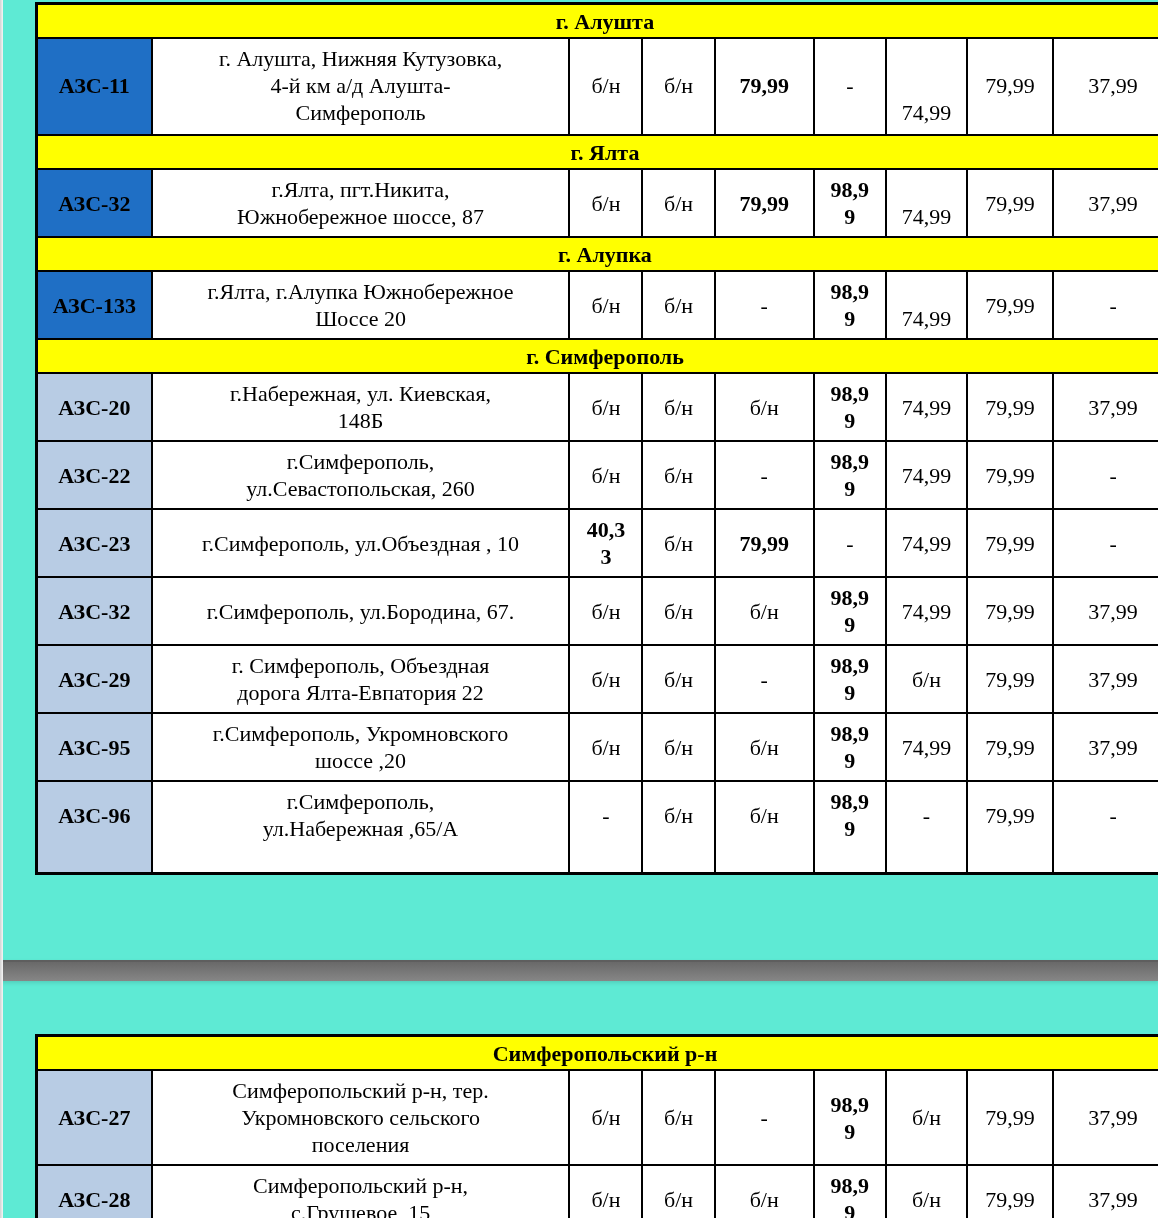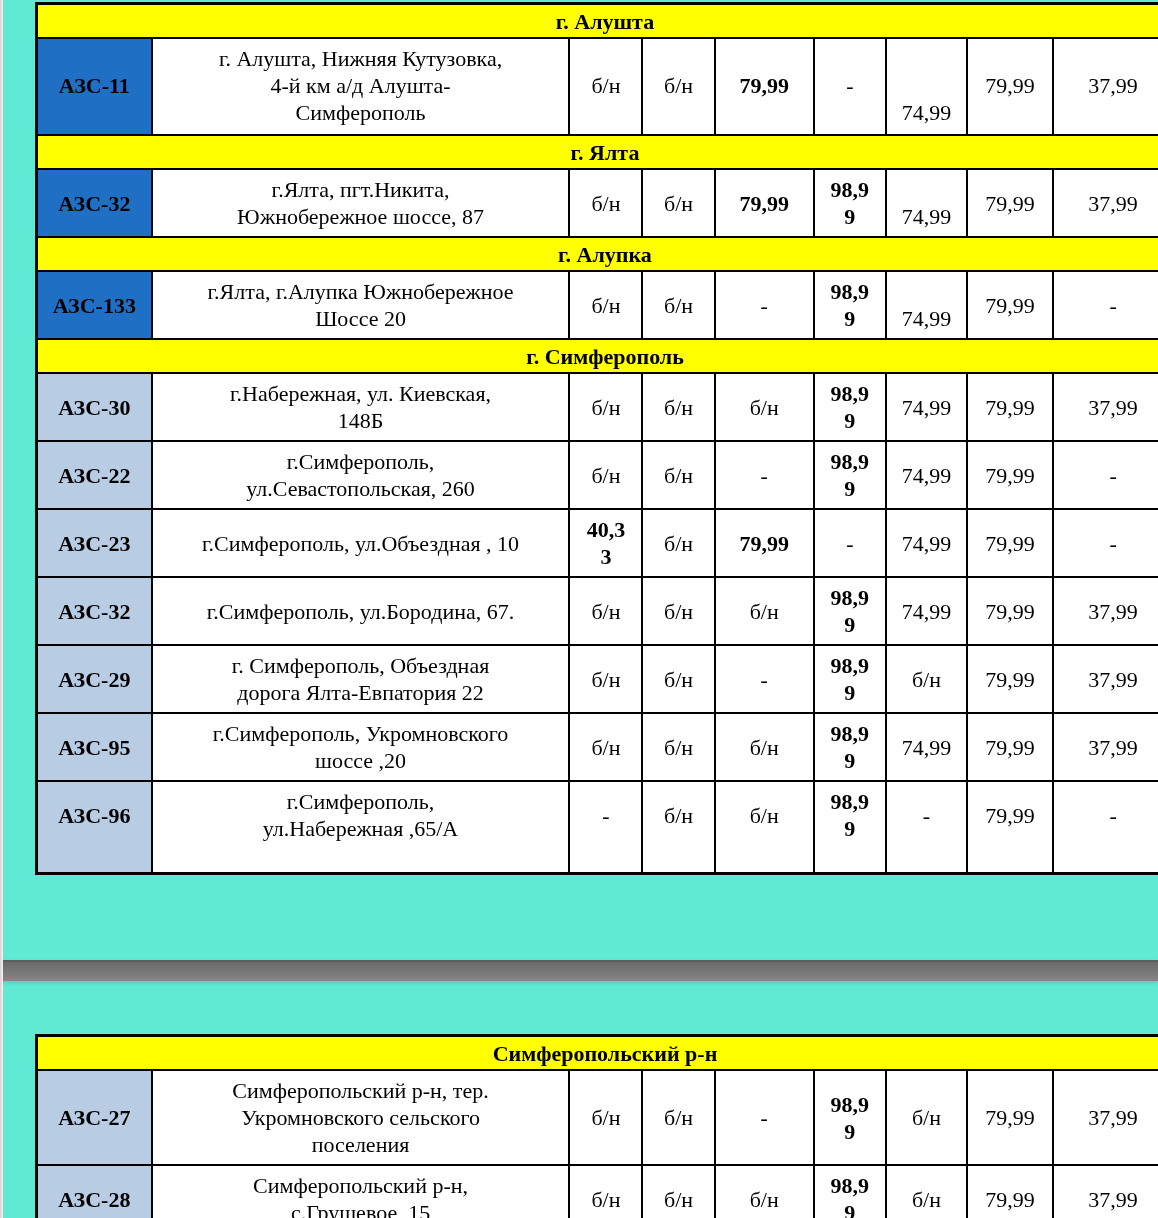--- a/index.html
+++ b/index.html
@@ -135,21 +135,21 @@
             <td class="pc">-</td>
             <td class="pc nw bold">98,99</td>
             <td class="pc v-bottom">74,99</td>
             <td class="pc">79,99</td>
             <td class="pc">-</td>
           </tr>
           <tr class="city">
             <td colspan="9">г. Симферополь</td>
           </tr>
           <tr>
-            <td class="id-cell id-light">АЗС-30</td>
+            <td class="id-cell id-light">АЗС-20</td>
             <td class="addr">г.Набережная, ул. Киевская,
 148Б</td>
             <td class="pc nw">б/н</td>
             <td class="pc">б/н</td>
             <td class="pc">б/н</td>
             <td class="pc nw bold">98,99</td>
             <td class="pc">74,99</td>
             <td class="pc">79,99</td>
             <td class="pc">37,99</td>
           </tr>

